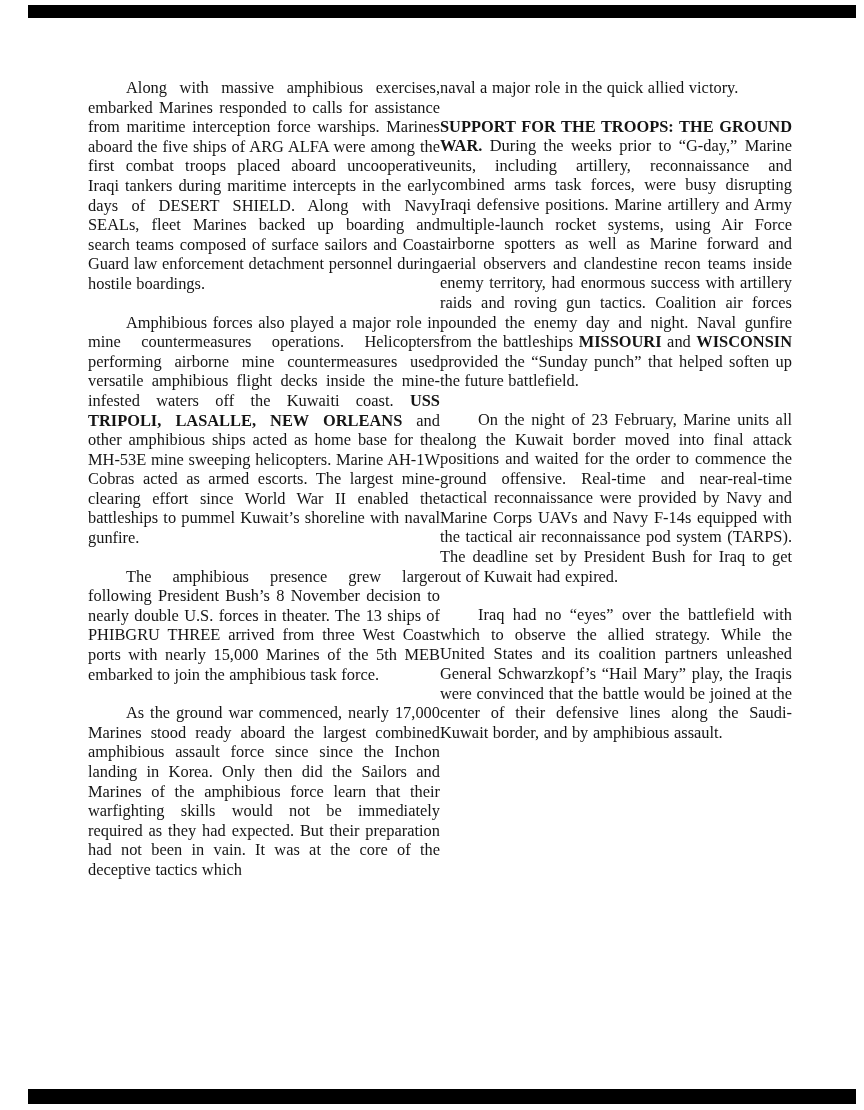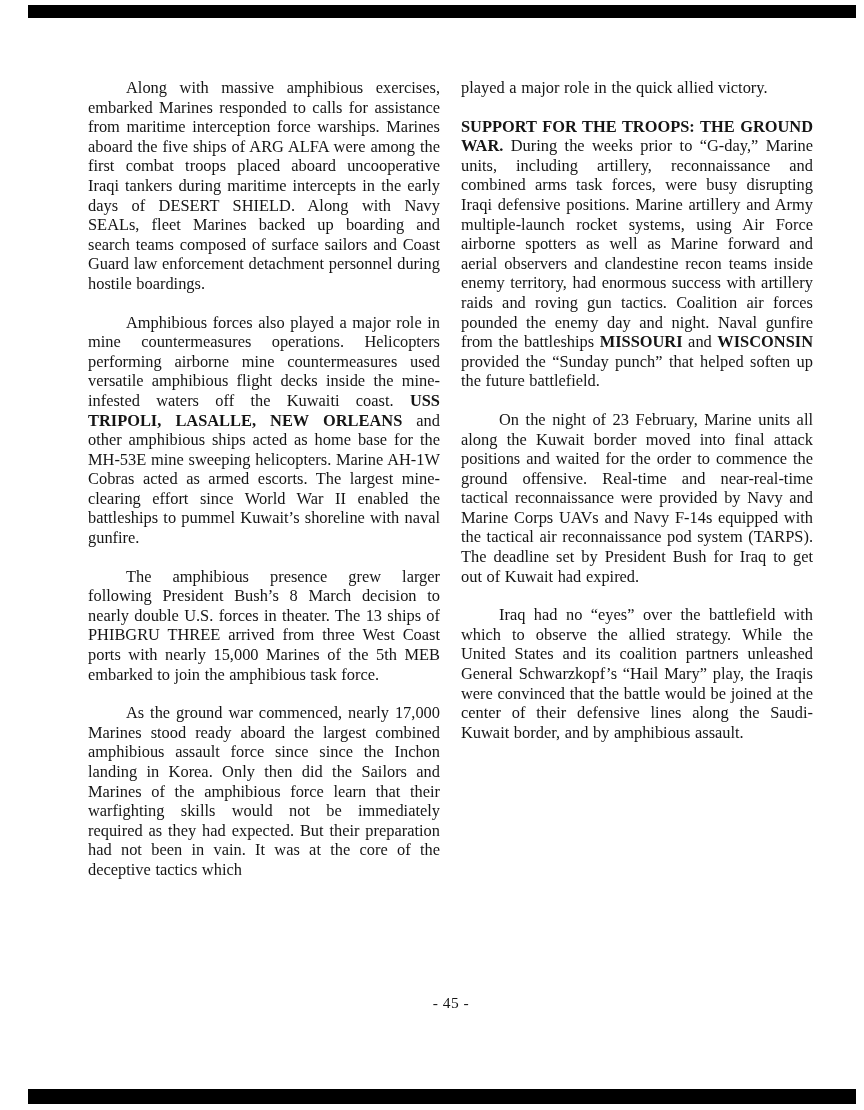--- a/index.html
+++ b/index.html
@@ -31,21 +31,20 @@
     right: 8px;
     bottom: 6px;
     height: 15px;
   }
   .content {
     position: absolute;
     left: 88px;
     top: 78px;
     width: 726px;
     display: flex;
-    gap: 21px;
   }
   .column {
     width: 352px;
   }
   .para {
     margin: 0 0 19px 0;
     font-size: 16.4px;
     line-height: 19.6px;
     text-align: justify;
     text-indent: 38px;
@@ -72,30 +71,29 @@
 
 <div class="sheet">
 
   <div class="rule top"></div>
 
   <div class="content">
 
     <div class="column">
       <p class="para"><span>Along with massive amphibious exercises, embarked Marines responded to calls for assistance from maritime interception force warships.  Marines aboard the five ships of ARG ALFA were among the first combat troops placed aboard uncooperative Iraqi tankers during maritime intercepts in the early days of DESERT SHIELD.  Along with Navy SEALs, fleet Marines backed up boarding and search teams composed of surface sailors and Coast Guard law enforcement detachment personnel during hostile boardings.</span></p>
       <p class="para"><span>Amphibious forces also played a major role in mine countermeasures operations. Helicopters performing airborne mine countermeasures used versatile amphibious flight decks inside the mine-infested waters off the Kuwaiti coast. </span><span class="b">USS TRIPOLI, LASALLE, NEW ORLEANS</span><span> and other amphibious ships acted as home base for the MH-53E mine sweeping helicopters.  Marine AH-1W Cobras acted as armed escorts.  The largest mine-clearing effort since World War II enabled the battleships to pummel Kuwait’s shoreline with naval gunfire.</span></p>
-      <p class="para"><span>The amphibious presence grew larger following President Bush’s 8 March decision to nearly double U.S. forces in theater. The 13 ships of PHIBGRU THREE arrived from three West Coast ports with nearly 15,000 Marines of the 5th MEB embarked to join the amphibious task force.</span></p>
+      <p class="para"><span>The amphibious presence grew larger following President Bush’s 8 November decision to nearly double U.S. forces in theater. The 13 ships of PHIBGRU THREE arrived from three West Coast ports with nearly 15,000 Marines of the 5th MEB embarked to join the amphibious task force.</span></p>
       <p class="para"><span>As the ground war commenced, nearly 17,000 Marines stood ready aboard the largest combined amphibious assault force since since the Inchon landing in Korea.  Only then did the Sailors and Marines of the amphibious force learn that their warfighting skills would not be immediately required as they had expected. But their preparation had not been in vain.  It was at the core of the deceptive tactics which</span></p>
     </div>
 
     <div class="column">
-      <p class="para no-indent"><span>played a major role in the quick allied victory.</span></p>
+      <p class="para no-indent"><span>naval a major role in the quick allied victory.</span></p>
       <p class="para no-indent"><span class="b">SUPPORT FOR THE TROOPS:  THE GROUND WAR.</span><span>  During the weeks prior to “G-day,” Marine units, including artillery, reconnaissance and combined arms task forces, were busy disrupting Iraqi defensive positions.  Marine artillery and Army multiple-launch rocket systems, using Air Force airborne spotters as well as Marine forward and aerial observers and clandestine recon teams inside enemy territory, had enormous success with artillery raids and roving gun tactics. Coalition air forces pounded the enemy day and night.  Naval gunfire from the battleships </span><span class="b">MISSOURI</span><span> and </span><span class="b">WISCONSIN</span><span> provided the “Sunday punch” that helped soften up the future battlefield.</span></p>
       <p class="para"><span>On the night of 23 February, Marine units all along the Kuwait border moved into final attack positions and waited for the order to commence the ground offensive.  Real-time and near-real-time tactical reconnaissance were provided by Navy and Marine Corps UAVs and Navy F-14s equipped with the tactical air reconnaissance pod system (TARPS).  The deadline set by President Bush for Iraq to get out of Kuwait had expired.</span></p>
       <p class="para"><span>Iraq had no “eyes” over the battlefield with which to observe the allied strategy. While the United States and its coalition partners unleashed General Schwarzkopf’s “Hail Mary” play, the Iraqis were convinced that the battle would be joined at the center of their defensive lines along the Saudi-Kuwait border, and by amphibious assault.</span></p>
     </div>
 
   </div>
 
-  <div class="page-number">- 45 -</div>
 
   <div class="rule bottom"></div>
 
 </div>
 
 </body></html>

